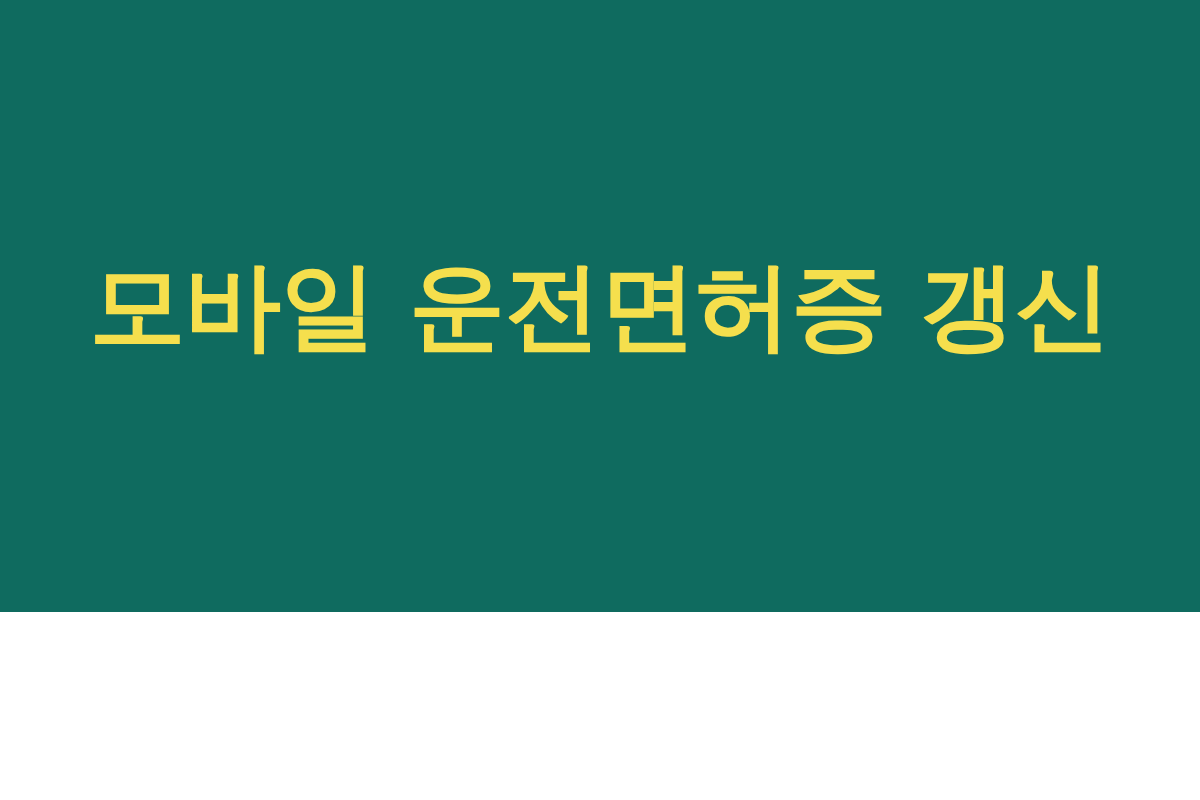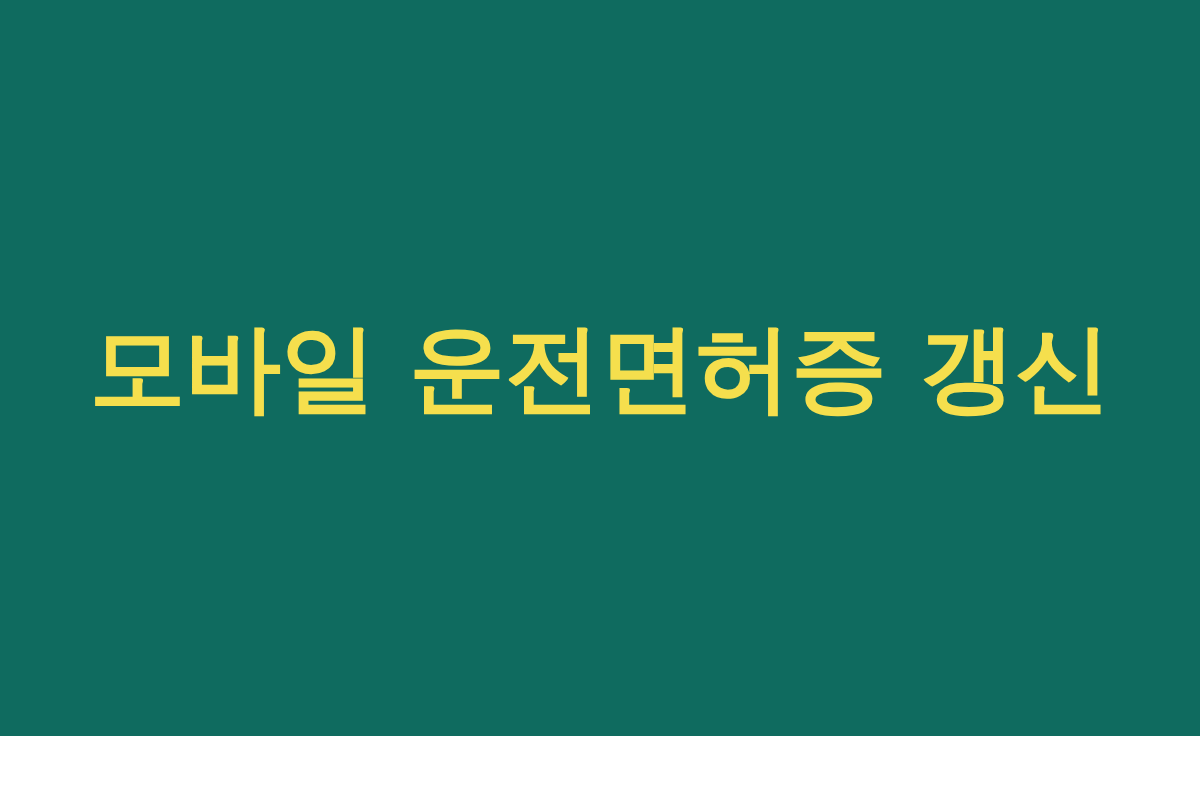--- a/index.html
+++ b/index.html
@@ -12,21 +12,21 @@
     width: 1200px;
     height: 800px;
     overflow: hidden;
     font-family: "DejaVu Sans", "Liberation Sans", sans-serif;
   }
 
   .card {
     position: relative;
     box-sizing: border-box;
     width: 1200px;
-    height: 736px;
+    height: 612px;
     background: #0F6B5F;
     display: flex;
     align-items: center;
     justify-content: center;
     padding: 0 64px;
   }
 
   .headline {
     margin: 0;
     width: 100%;

